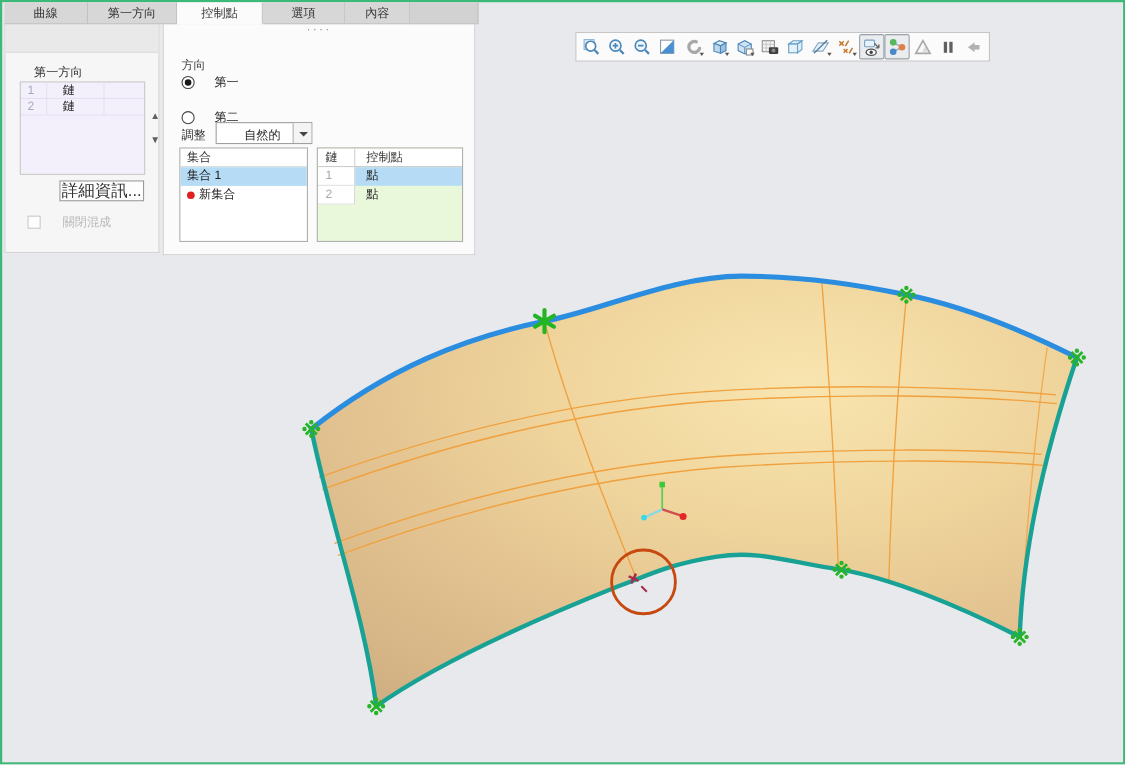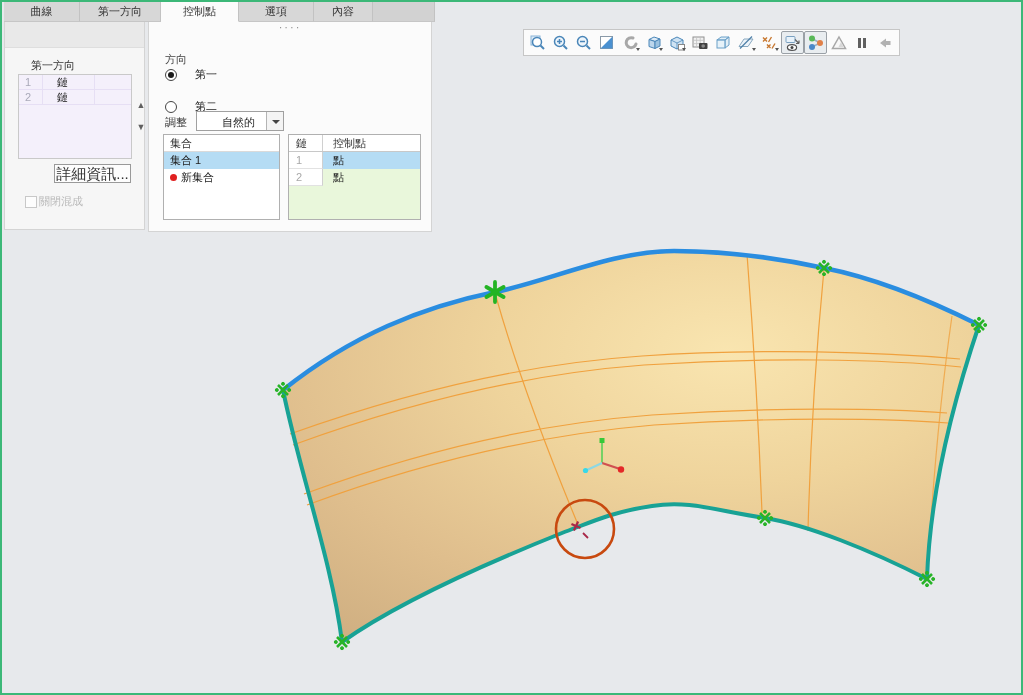--- a/index.html
+++ b/index.html
@@ -25,21 +25,21 @@
                 background:#f4f0fb; border:1px solid #c9c9c9; }
   .chain-row { display:flex; height:15px; line-height:15px; border-bottom:1px solid #e6dff4; }
   .chain-row .c-num { width:24px; padding-left:6px; color:#a9a9b9; border-right:1px solid #e6dff4; }
   .chain-row .c-val { width:52px; padding-left:14px; color:#222; border-right:1px solid #e6dff4; }
   .list-arrows { position:absolute; left:131px; top:78px; width:10px; display:flex; flex-direction:column; gap:12px;
                  color:#606060; font-size:9px; text-align:center; }
   .list-arrows span { cursor:default; }
   .details-btn { position:absolute; left:13px; top:142px; width:77px; height:19px;
                  background:#fdfdfd; border:1px solid #999; font-size:15px; color:#333;
                  font-family:inherit; line-height:16px;margin-left:36px; }
-  .chk-row { position:absolute; left:20px; top:172px; display:flex; align-items:center; gap:2px; }
+  .chk-row { position:absolute; left:20px; top:172px; display:flex; align-items:center; gap:20px; }
   .chk-box { width:12px; height:12px; background:#fdfdfd; border:1px solid #c8c8c8; }
   .chk-label { color:#b8b8b8; }
 
   .mid-panel { position:absolute; left:146px; top:20px; width:284px; height:210px;
                background:#fbfbfb; border:1px solid #d4d4d4; border-top:none; z-index:2; }
   .drag-handle { position:absolute; left:0; right:0; top:0px; text-align:center;
                  color:#8f8f8f; font-size:11px; letter-spacing:2px; line-height:10px; cursor:row-resize; }
   .grp-label { position:absolute; left:16px; top:30px; color:#444; }
   .radio-row { position:absolute; left:16px; display:flex; align-items:center; gap:18px; }
   .radio { width:12px; height:12px; border:1px solid #444; border-radius:50%; background:#fff;

